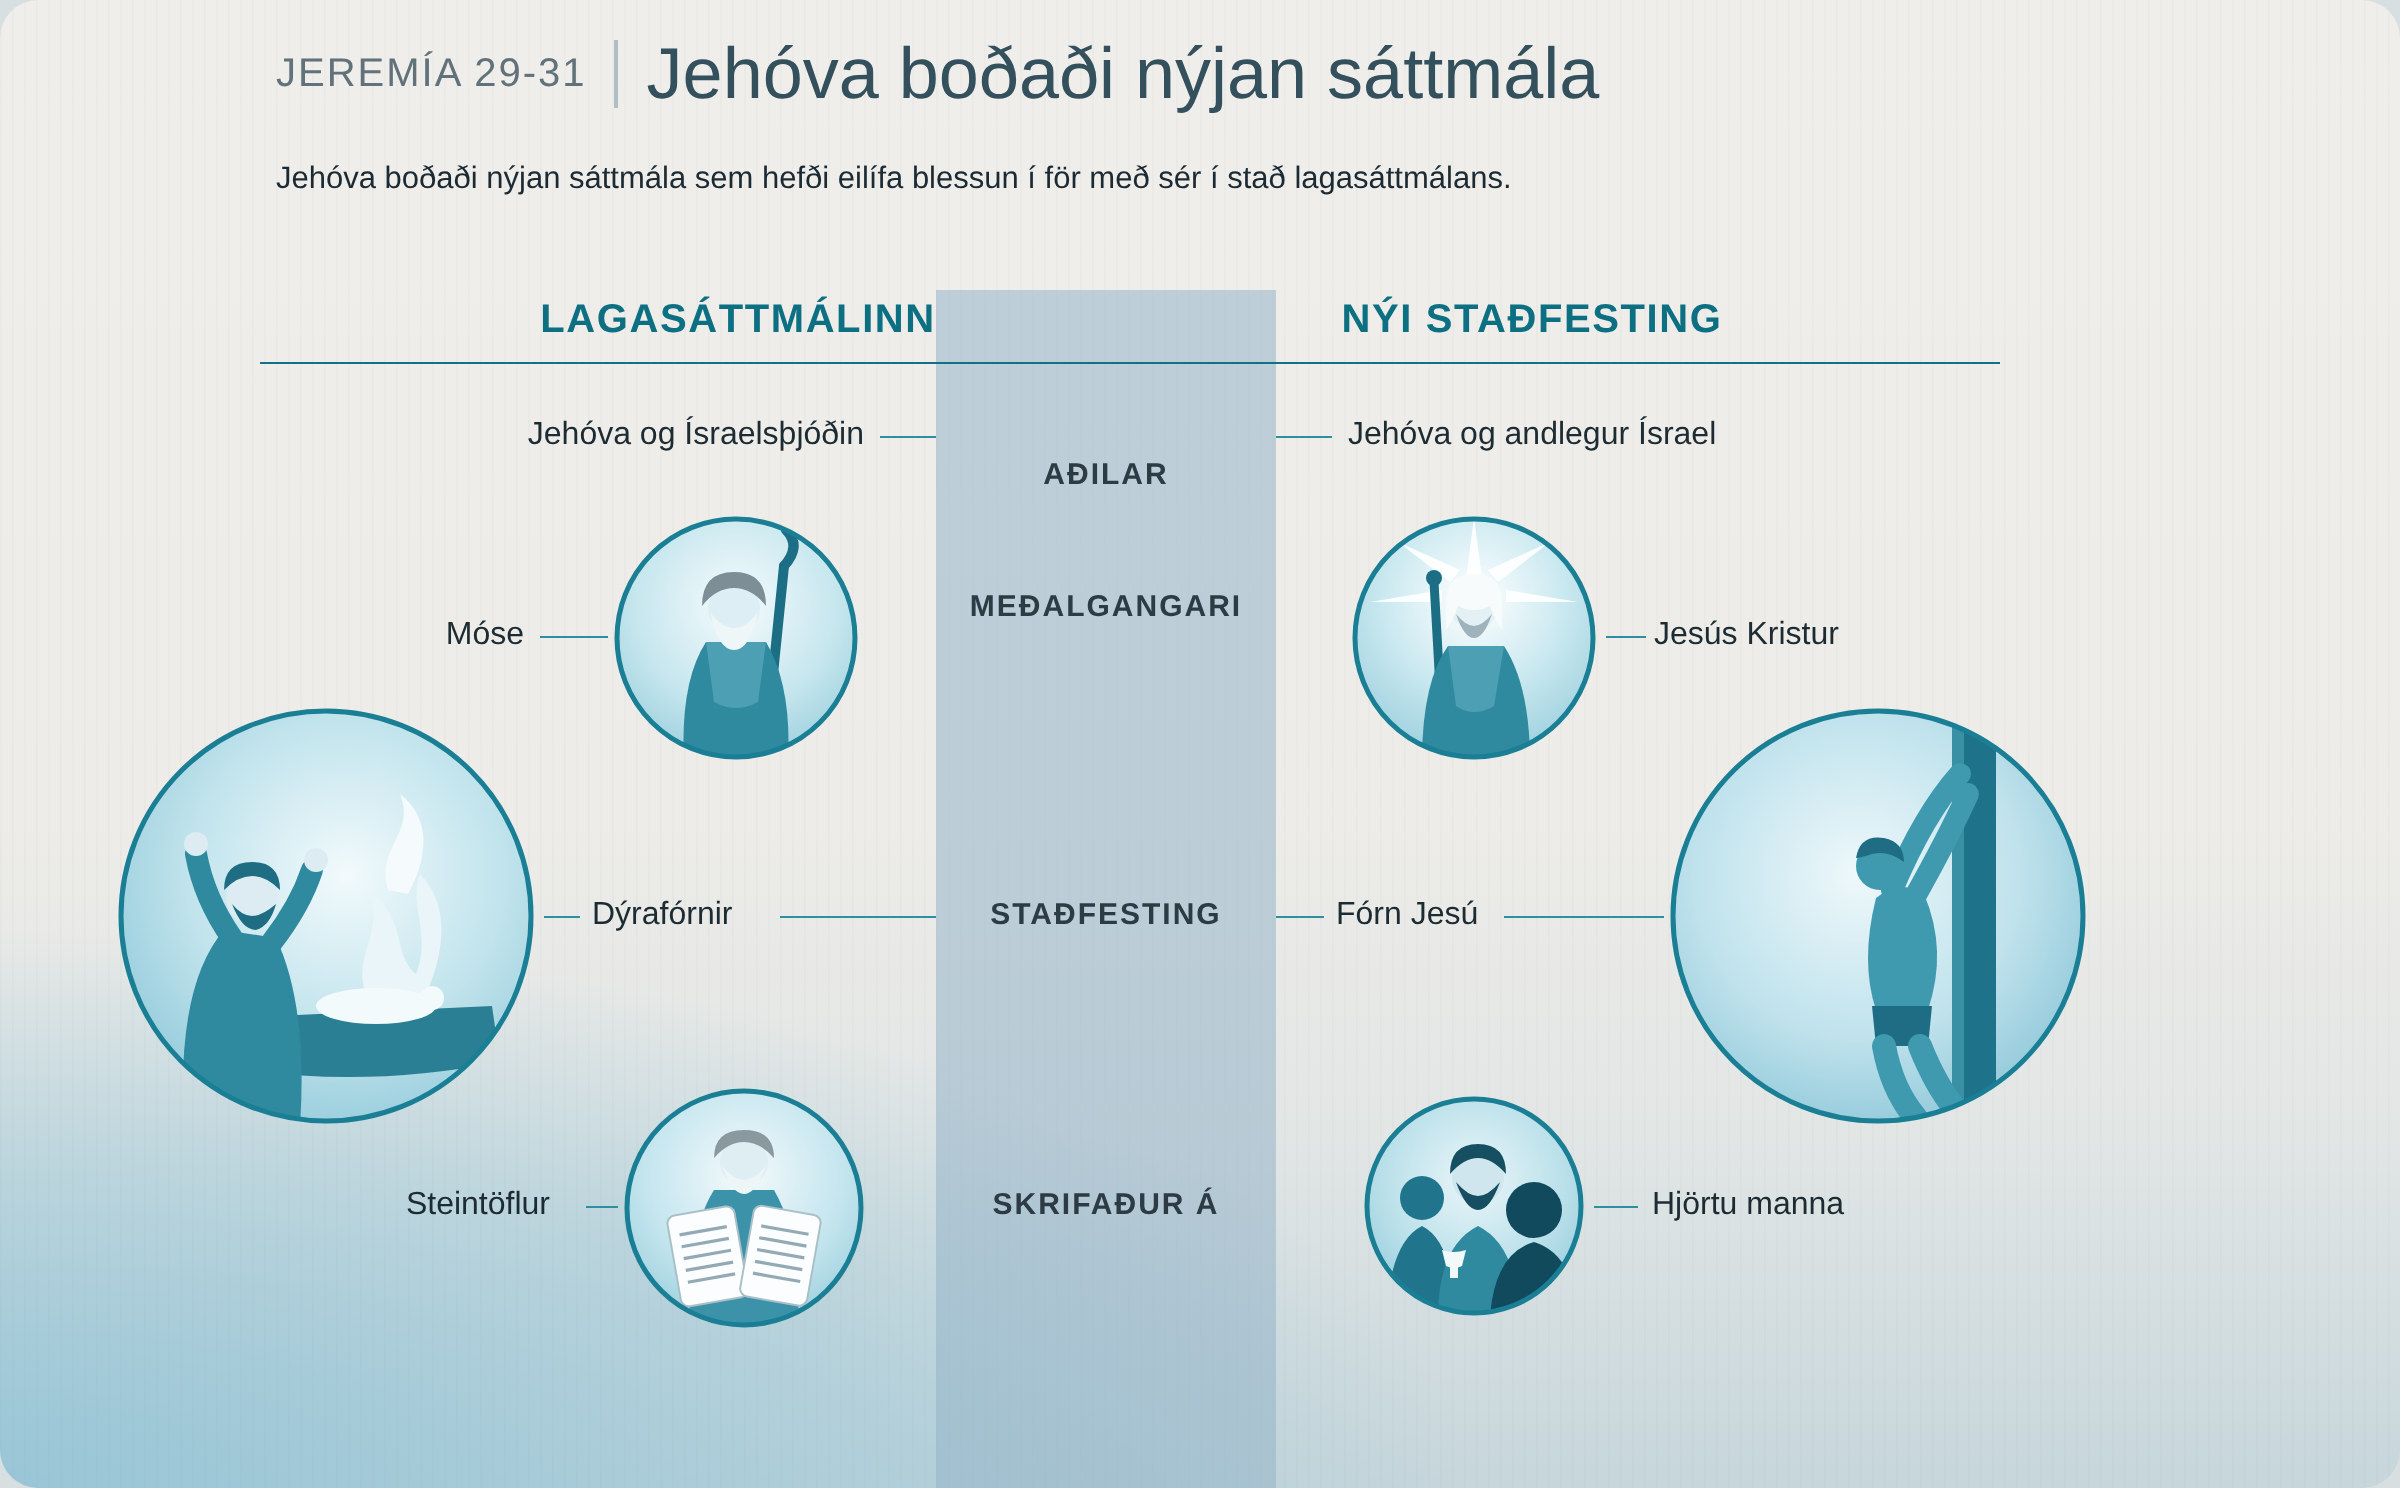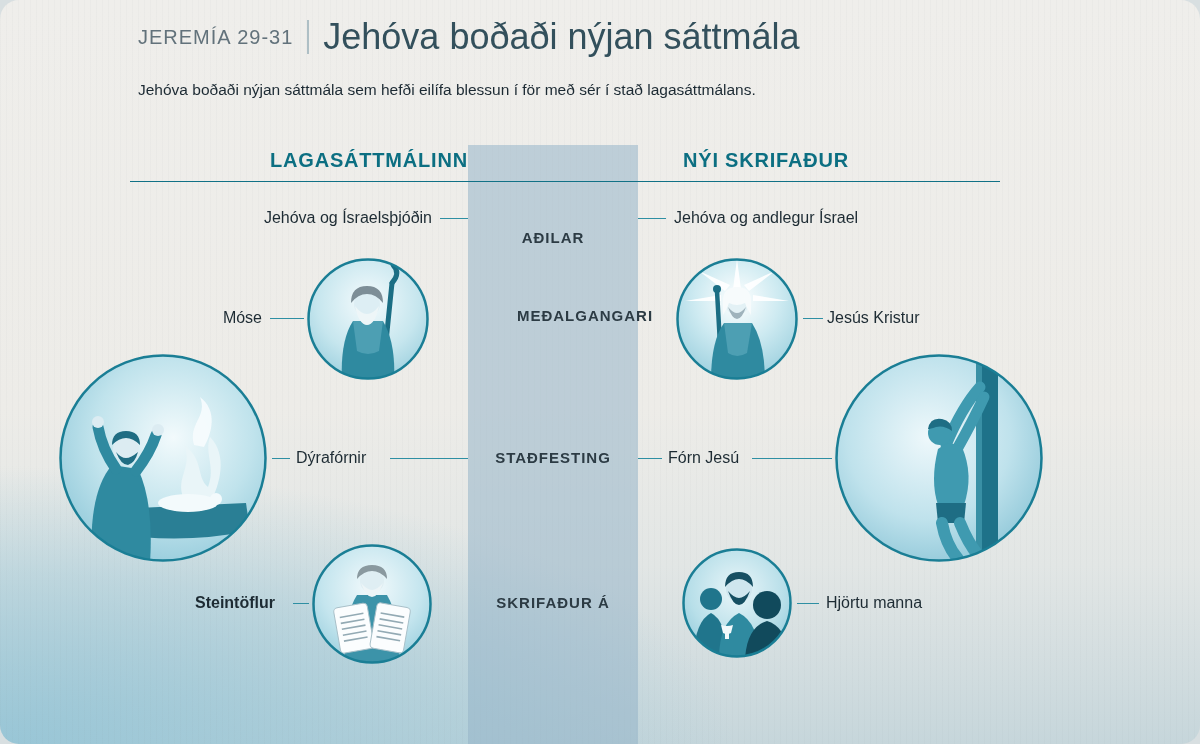--- a/index.html
+++ b/index.html
@@ -38,21 +38,21 @@
   <div class="band"></div>
 
   <div class="header">
     <span class="ref">JEREMÍA 29-31</span>
     <span class="sep"></span>
     <span class="title">Jehóva boðaði nýjan sáttmála</span>
   </div>
   <div class="intro">Jehóva boðaði nýjan sáttmála sem hefði eilífa blessun í för með sér í stað lagasáttmálans.</div>
 
   <div class="colhead left">LAGASÁTTMÁLINN</div>
-  <div class="colhead right">NÝI SKRIFAÐUR</div>
+  <div class="colhead right">NÝI STAÐFESTING</div>
   <div class="rule"></div>
 
   <div class="rowtext ra" style="left:132px;top:208px;width:300px;">Jehóva og Ísraelsþjóðin</div>
   <div class="conn" style="left:440px;top:218px;width:28px;"></div>
   <div class="cat" style="top:208px;margin-top:20px;">AÐILAR</div>
   <div class="conn" style="left:638px;top:218px;width:28px;"></div>
   <div class="rowtext" style="left:674px;top:208px;">Jehóva og andlegur Ísrael</div>
 
   <div class="rowtext ra" style="left:132px;top:308px;width:130px;">Móse</div>
   <div class="conn" style="left:270px;top:318px;width:34px;"></div>
@@ -74,21 +74,21 @@
         <line x1="86" y1="26" x2="76" y2="124" stroke="#1b6e84" stroke-width="5" stroke-linecap="round"></line>
         <path d="M36 124 Q34 84 47 64 L77 64 Q90 86 88 124 Z" fill="#2f8aa0"></path>
         <path d="M47 64 L77 64 L73 94 Q62 100 51 94 Z" fill="#4d9fb3"></path>
         <circle cx="61" cy="47" r="13" fill="#ddeef4"></circle>
         <path d="M45 46 Q45 29 61 29 Q77 29 77 46 Q70 37 61 37 Q52 37 45 46 Z" fill="#7d8e97"></path>
         <path d="M49 49 Q53 68 61 68 Q69 68 73 49 Q67 57 61 57 Q55 57 49 49 Z" fill="#eef6f8"></path>
       </g>
       <circle cx="62" cy="62" r="59.5" fill="none" stroke="#1a7e95" stroke-width="2.5"></circle>
     </svg>
   </div>
-  <div class="cat" style="top:306px;padding-left:32px;">MEÐALGANGARI</div>
+  <div class="cat" style="top:294px;">MEÐALGANGARI</div>
   <div class="circ" style="left:675px;top:257px;">
     <svg width="124" height="124" viewBox="0 0 124 124">
       <defs>
         <radialGradient id="g-jesus" cx="50%" cy="34%" r="80%">
           <stop offset="0%" stop-color="#ffffff"></stop>
             <stop offset="45%" stop-color="#cdeaf1"></stop>
             <stop offset="100%" stop-color="#8cc7d8"></stop>
         </radialGradient>
         <clipPath id="c-jesus">
             <circle cx="62" cy="62" r="59.5"></circle>
@@ -177,21 +177,21 @@
         <circle cx="106" cy="80" r="12" fill="#3f9ab0"></circle>
         <path d="M94 76 Q96 64 108 66 Q118 68 118 78 Q110 72 102 74 Q96 76 94 76 Z" fill="#1e6d84"></path>
         <path d="M102 150 L132 150 L130 170 L104 170 Z" fill="#1e6d84"></path>
         <path d="M108 170 Q112 192 124 206" stroke="#3f9ab0" stroke-width="12" fill="none" stroke-linecap="round"></path>
         <path d="M126 170 Q134 190 144 202" stroke="#3f9ab0" stroke-width="12" fill="none" stroke-linecap="round"></path>
       </g>
       <circle cx="105" cy="105" r="102.5" fill="none" stroke="#1a7e95" stroke-width="2.5"></circle>
     </svg>
   </div>
 
-  <div class="rowtext ra" style="left:120px;top:593px;width:155px;font-weight:bold;">Steintöflur</div>
+  <div class="rowtext ra" style="left:120px;top:593px;width:155px;">Steintöflur</div>
   <div class="conn" style="left:293px;top:603px;width:16px;"></div>
   <div class="circ" style="left:311px;top:543px;">
     <svg width="122" height="122" viewBox="0 0 122 122">
       <defs>
         <radialGradient id="g-tab" cx="50%" cy="36%" r="78%">
           <stop offset="0%" stop-color="#f3fafc"></stop>
             <stop offset="55%" stop-color="#c4e5ee"></stop>
             <stop offset="100%" stop-color="#8cc7d8"></stop>
         </radialGradient>
         <clipPath id="c-tab">

